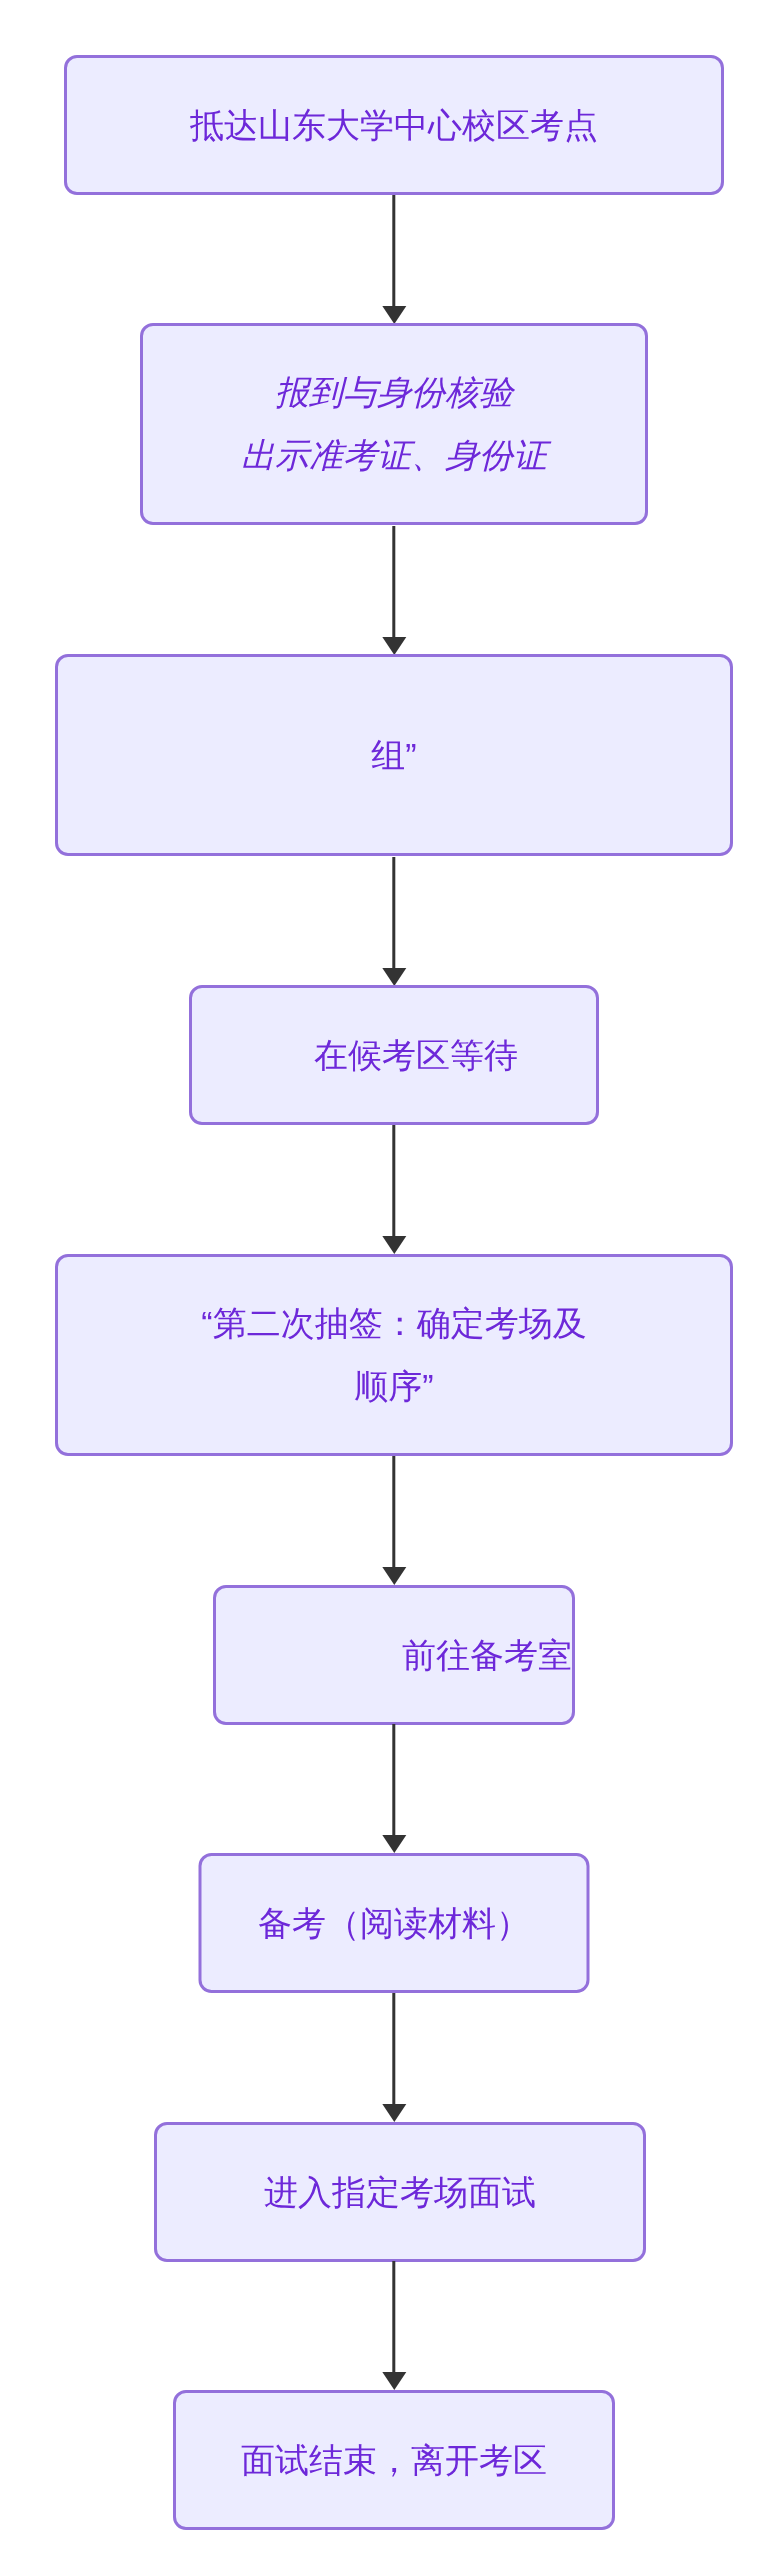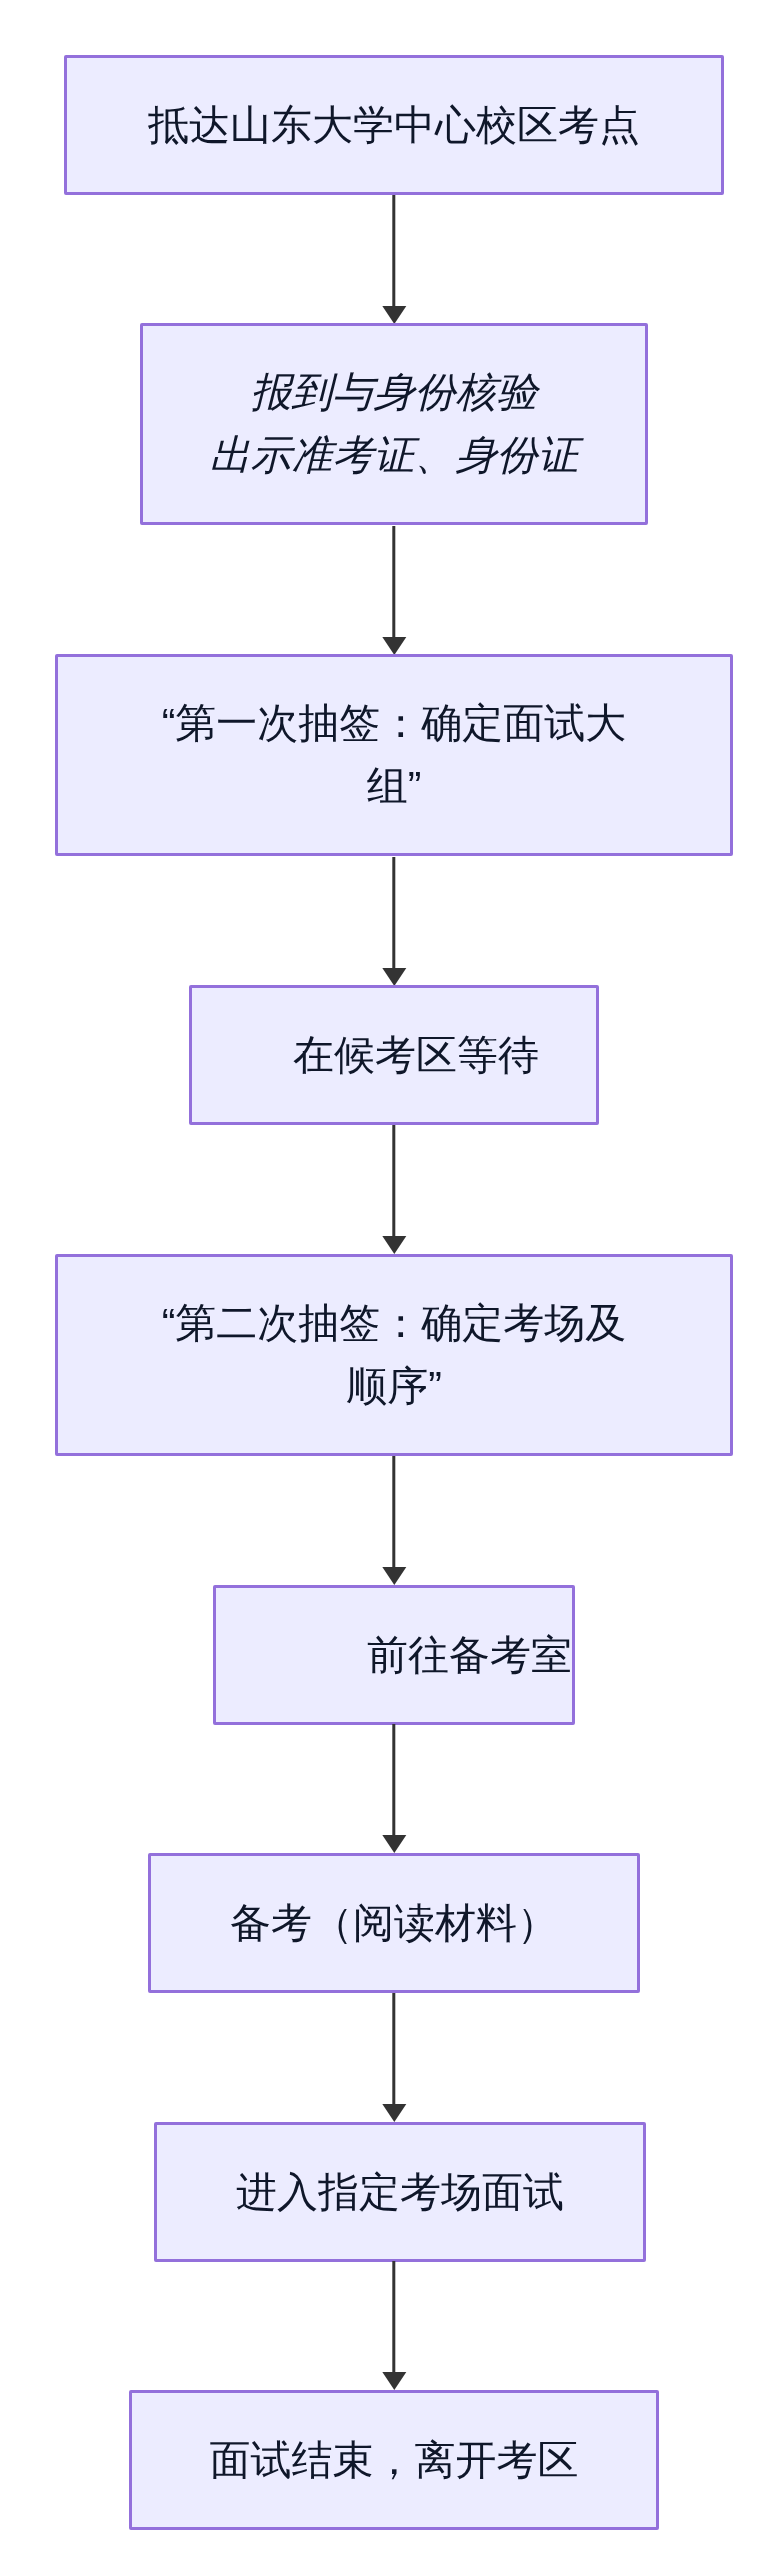--- a/index.html
+++ b/index.html
@@ -15,42 +15,42 @@
     overflow: hidden;
     font-family: "Liberation Sans", "DejaVu Sans", sans-serif;
   }
   .node {
     position: absolute;
     left: 394px;
     transform: translateX(-50%);
     box-sizing: border-box;
     background: #ECECFF;
     border: 3.4px solid #9370DB;
-    border-radius: 2px;
-    color: #0f172a;
-    font-size: 41px;
+    border-radius: 13px;
+    color: #6d28d9;
+    font-size: 34px;
     line-height: 63px;
     text-align: center;
     display: flex;
     flex-direction: column;
     align-items: center;
     justify-content: center;
   }
   .node span { display: block; white-space: nowrap; }
 
   
   .n1 { top: 55px;   width: 660px; height: 140px; }
   .n2 { top: 323px;  width: 508px; height: 202px; font-style: italic; }
   .n3 { top: 654px;  width: 678px; height: 202px; }
   .n4 { top: 985px; width: 410px; height: 140px; padding-left: 44px; }
   .n5 { top: 1254px; width: 678px; height: 202px; }
   .n6 { top: 1585px; width: 362px; height: 140px; align-items: flex-end; }
-  .n7 { top: 1853px; width: 492px; height: 140px; }
+  .n7 { top: 1853px; width: 391px; height: 140px; }
   .n8 { top: 2122px; width: 492px; height: 140px; margin-left: 6px; }
-  .n9 { top: 2390px; width: 530px; height: 140px; }
+  .n9 { top: 2390px; width: 442px; height: 140px; }
 
   .arrow {
     position: absolute;
     left: 394px;
     transform: translateX(-50%);
     width: 3.4px;
     height: 111px;
     background: #333333;
   }
   .arrow::after {
@@ -86,21 +86,20 @@
   <div class="arrow a1"></div>
 
   <div class="node n2">
     <span>报到与身份核验</span>
     <span>出示准考证、身份证</span>
   </div>
 
   <div class="arrow a2"></div>
 
   <div class="node n3">
-    <span>“第一次抽签：确定面试大</span>
     <span>组”</span>
   </div>
 
   <div class="arrow a3"></div>
 
   <div class="node n4">
     <span>在候考区等待</span>
   </div>
 
   <div class="arrow a4"></div>

